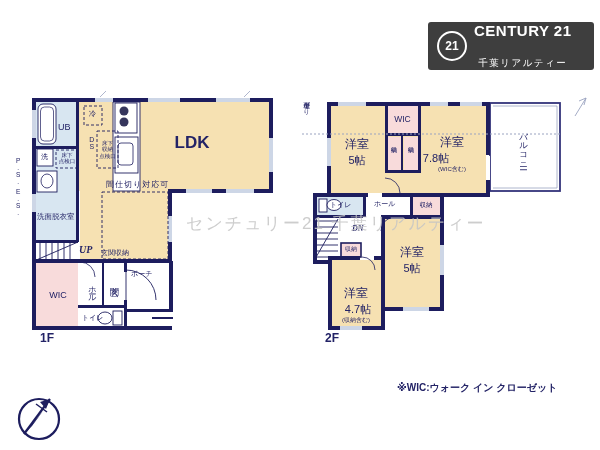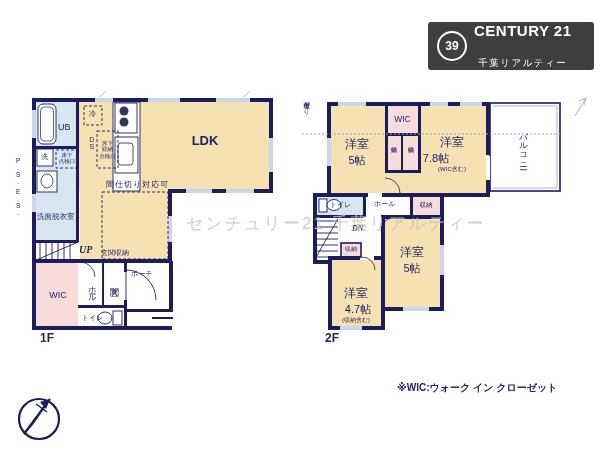--- a/index.html
+++ b/index.html
@@ -177,21 +177,21 @@
 
     <g>
       <circle cx="39" cy="419" r="20" fill="none" stroke="var(--wall)" stroke-width="2.2"></circle>
       <path d="M24,434 L50,399" stroke="var(--wall)" stroke-width="2.2" fill="none"></path>
       <polygon points="50,399 40,402 46,409" fill="var(--wall)"></polygon>
       <polygon points="24,434 43,411 32,426" fill="var(--wall)"></polygon>
       <path d="M36,404 L47,412" stroke="var(--wall)" stroke-width="1.5"></path>
     </g>
   </svg>
 
-  <div class="lb b c" style="left:175px;top:133px;width:60px;font-size:13px;">LDK</div>
+  <div class="lb b c" style="left:162px;top:133px;width:60px;font-size:17px;">LDK</div>
   <div class="lb" style="left:106px;top:180px;font-size:8px;letter-spacing:1px;">間仕切り対応可</div>
   <div class="lb" style="left:101px;top:249px;font-size:7px;">玄関収納</div>
   <div class="lb b it" style="left:79px;top:244px;font-size:10px;">UP</div>
   <div class="lb c" style="left:42px;top:290px;width:32px;font-size:9px;">WIC</div>
   <div class="lb vert" style="left:87px;top:280px;font-size:8px;">ホール</div>
   <div class="lb vert" style="left:109px;top:280px;font-size:9px;">玄関</div>
   <div class="lb" style="left:82px;top:314px;font-size:7px;">トイレ</div>
   <div class="lb" style="left:131px;top:270px;font-size:7px;">ポーチ</div>
   <div class="lb" style="left:37px;top:213px;font-size:7.5px;">洗面脱衣室</div>
   <div class="lb" style="left:58px;top:122px;font-size:9px;">UB</div>
@@ -223,20 +223,20 @@
   <div class="lb c" style="left:392px;top:262px;width:40px;font-size:11px;">5帖</div>
   <div class="lb c" style="left:332px;top:286px;width:48px;font-size:12px;">洋室</div>
   <div class="lb c" style="left:332px;top:303px;width:52px;font-size:11px;">4.7帖</div>
   <div class="lb c" style="left:328px;top:317px;width:56px;font-size:6px;">(収納含む)</div>
   <div class="lb b" style="left:325px;top:331px;font-size:12px;">2F</div>
 
   <div id="wm">センチュリー21 千葉リアルティー</div>
   <div id="note">※WIC:ウォーク イン クローゼット</div>
 
   <div id="logo">
-    <div class="ring">39</div>
+    <div class="ring">21</div>
     <div class="col">
       <div class="brand">CENTURY 21</div>
       <div class="sub">千葉リアルティー</div>
     </div>
   </div>
 
 </div>
 
 </body></html>

